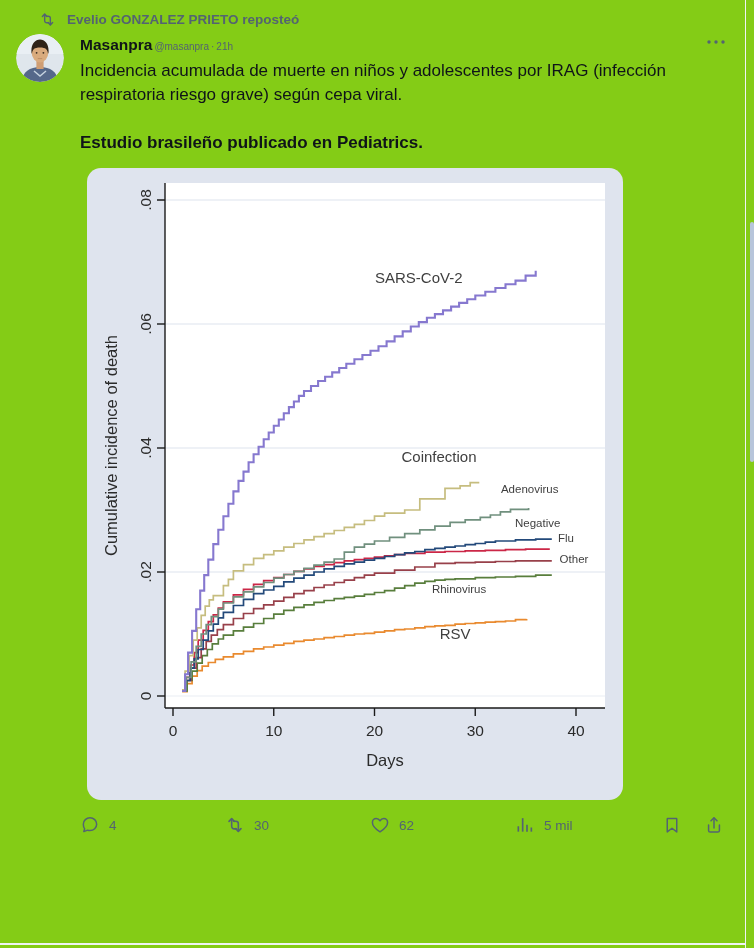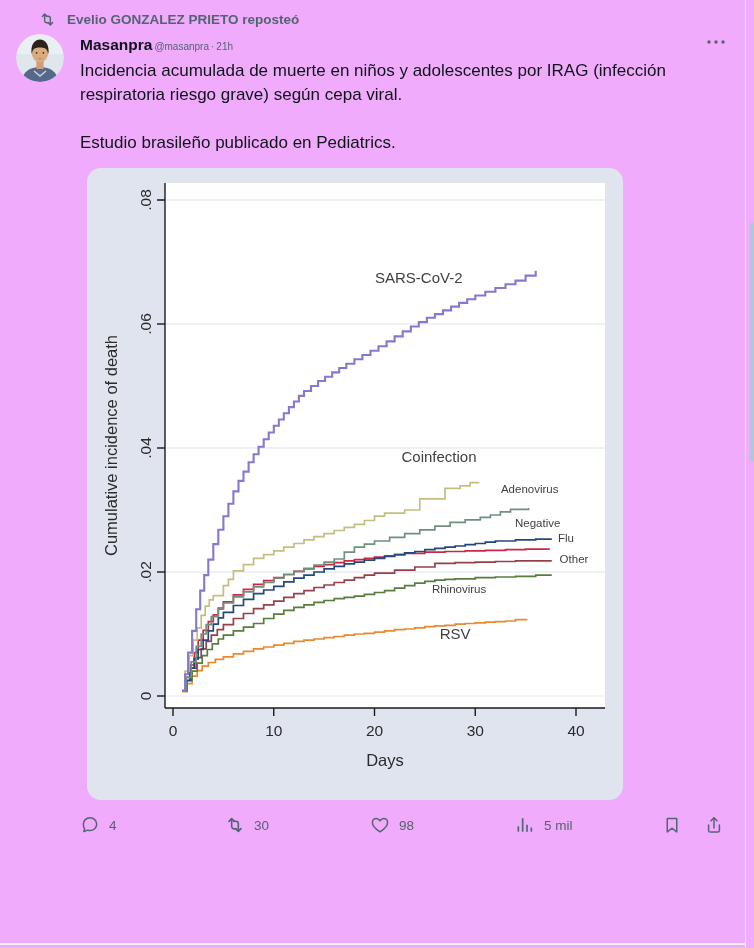--- a/index.html
+++ b/index.html
@@ -1,36 +1,36 @@
 <!DOCTYPE html>
 <html><head>
 <meta charset="utf-8">
 <style>
   * { margin:0; padding:0; box-sizing:border-box; }
   html,body { background:#ffffff; }
   body { font-family:"Liberation Sans", sans-serif; color:#0f1419; }
-  .page { position:relative; width:754px; height:948px; background:#f0abfc; overflow:hidden; }
+  .page { position:relative; width:754px; height:948px; background:#84cc16; overflow:hidden; }
   .col-border { position:absolute; left:745px; top:0; width:1px; height:948px; background:#eff3f4; }
   .scroll-thumb { position:absolute; left:750px; top:222px; width:4px; height:240px; background:#b7c5da; border-radius:2px; }
   .bottom-divider { position:absolute; left:0; top:943px; width:745px; height:2px; background:#eff3f4; }
 
   .tweet { padding:9px 16px 0 16px; }
   .repost-row { display:flex; align-items:center; gap:11px; margin-left:23px; height:20px;
                 color:#536471; font-size:13.5px; font-weight:700; }
   .head-row { display:flex; margin-top:5px; }
   .avatar-col { width:48px; flex:0 0 48px; }
   .avatar { width:48px; height:48px; border-radius:50%; overflow:hidden; display:block; }
   .content-col { flex:1; margin-left:16px; min-width:0; }
   .name-row { display:flex; align-items:baseline; gap:2px; font-size:15px; height:22px; }
   .author { font-weight:700; font-size:15.5px; color:#0f1419; }
   .meta { color:#536471; font-size:10px; }
   .more-btn { margin-left:auto; margin-right:12px; color:#536471; cursor:pointer; line-height:10px; }
   .tweet-text { margin-top:3px; max-width:638px; font-size:17px; line-height:24px; color:#0f1419; }
   .tweet-text p { margin:0 0 24px 0; }
-  .tweet-text p:last-child { margin-bottom:4px; }
+  .tweet-text p:last-child { margin-bottom:4px;font-weight:bold; }
 
   .chart-card { position:relative; margin-top:13px; margin-left:7px; width:536px; height:632px;
                 border-radius:14px; overflow:hidden; cursor:pointer; }
   .chart-card svg { display:block; }
 
   .actions { display:flex; align-items:center; margin-top:15px; max-width:650px; color:#536471; }
   .action { display:flex; align-items:center; gap:9px; width:145px; font-size:13.5px; cursor:pointer; }
   .action-right { margin-left:auto; display:flex; align-items:center; gap:22px; padding-right:6px; }
   .action svg, .action-right svg { display:block; }
 </style>
@@ -164,21 +164,21 @@
                 <path d="M19.2 16.4 L16 19.7 L12.8 16.4"></path>
                   <path d="M16 19.2 V10.4 a3 3 0 0 0 -3 -3 h-2.6"></path>
               </g>
             </svg>
             <span>30</span>
           </div>
           <div class="action">
             <svg width="20" height="20" viewBox="0 0 24 24">
               <path d="M12 20.2C9.2 18.4 2.9 14 2.9 8.9 2.9 6.1 5 4.1 7.4 4.1c1.9 0 3.5 1 4.6 2.8 1.1-1.8 2.7-2.8 4.6-2.8 2.4 0 4.5 2 4.5 4.8 0 5.1-6.3 9.5-9.1 11.3z" fill="none" stroke="#536471" stroke-width="1.8" stroke-linejoin="round"></path>
             </svg>
-            <span>98</span>
+            <span>62</span>
           </div>
           <div class="action">
             <svg width="20" height="20" viewBox="0 0 24 24">
               <g stroke="#536471" stroke-width="2" stroke-linecap="butt">
                 <path d="M4 20v-6.5"></path>
                   <path d="M9.2 20V3.8"></path>
                   <path d="M14.4 20v-8.2"></path>
                   <path d="M19.6 20v-5"></path>
               </g>
             </svg>

